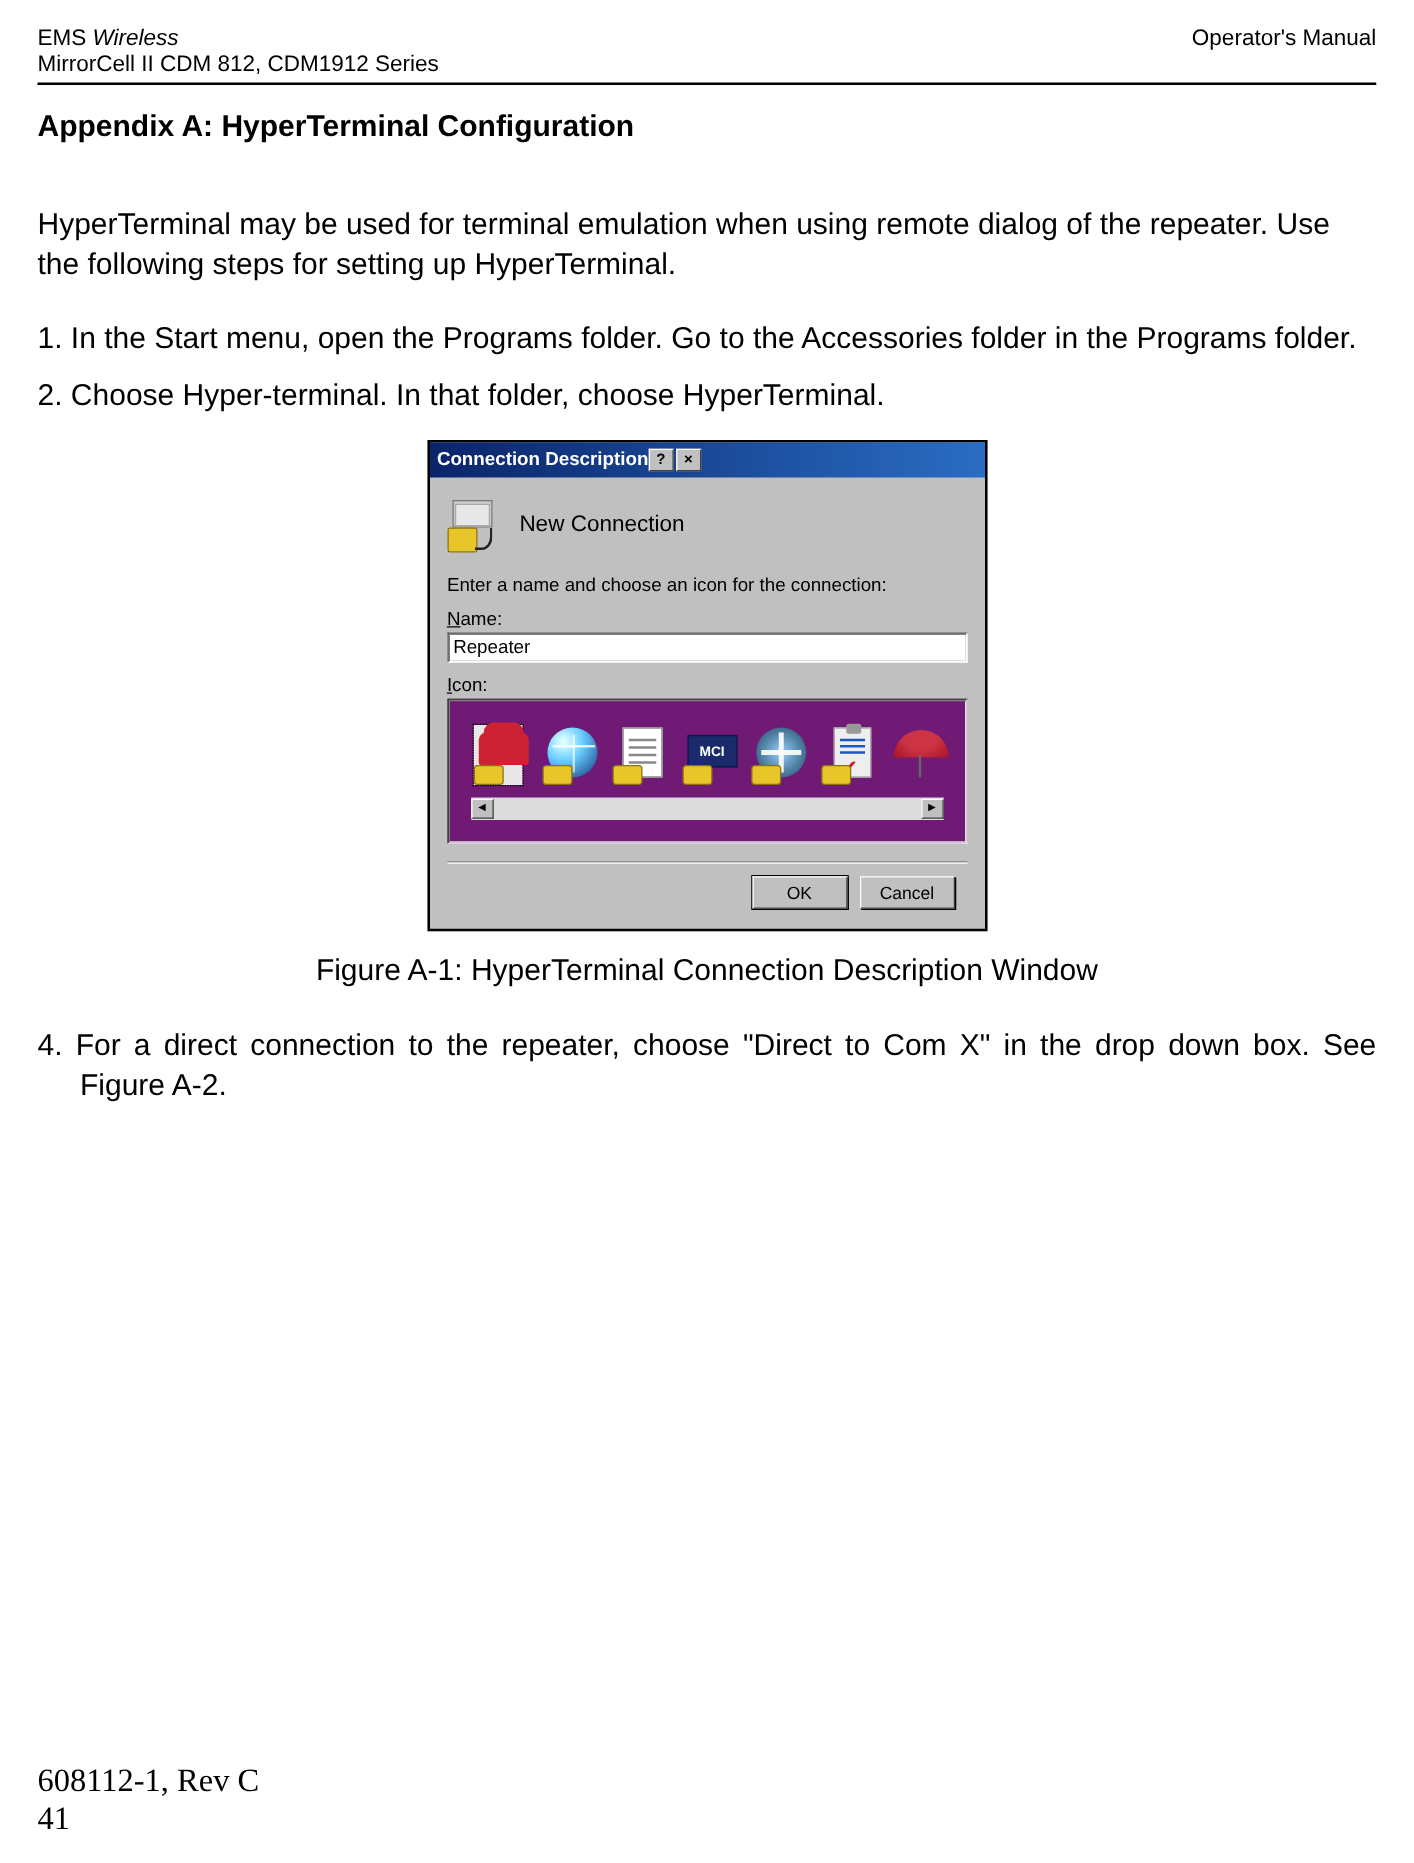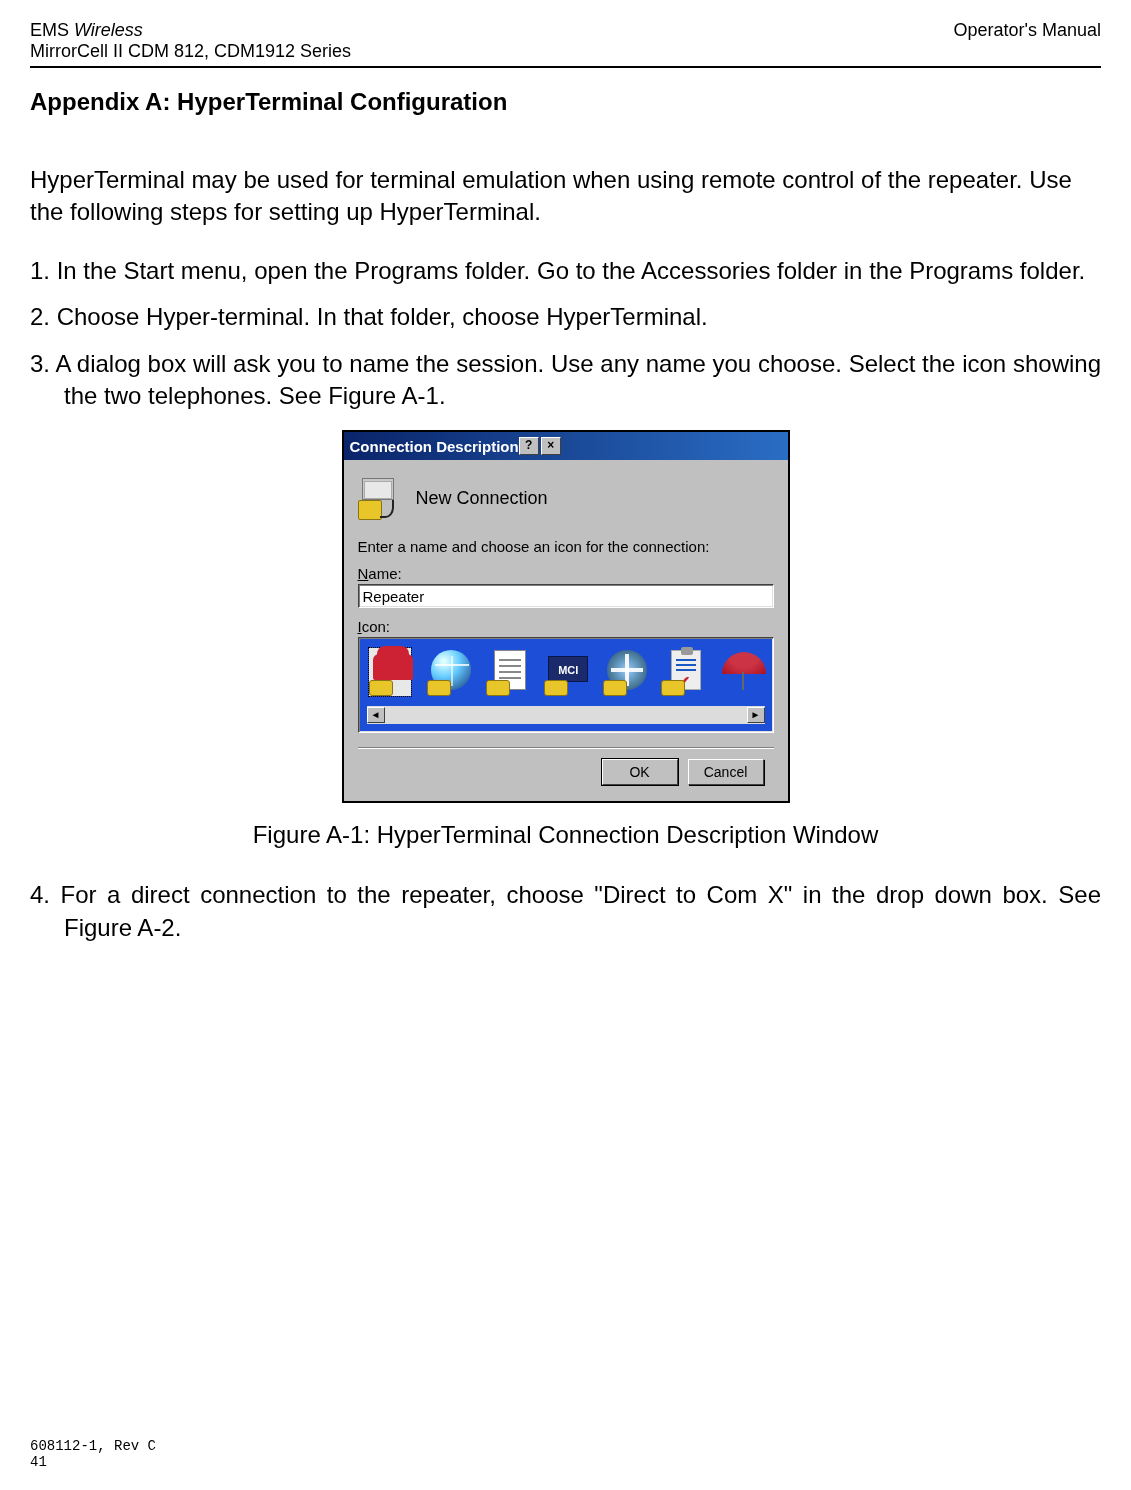--- a/index.html
+++ b/index.html
@@ -31,22 +31,22 @@
       margin-bottom: 26px;
     }
     ol.steps { list-style: none; font-size: 24px; line-height: 1.35; }
     ol.steps li { margin-bottom: 14px; padding-left: 34px; text-indent: -34px; text-align: justify;}
     .figure { text-align: center; margin: 18px 0 10px 0; }
     .figure-caption { text-align: center; font-size: 24px; margin: 18px 0 30px 0; }
     .footer {
       position: absolute;
       bottom: 20px;
       left: 30px;
-      font-family: Liberation Mono, monospace;
-      font-size: 14px;
+      font-family: Liberation Serif, serif;
+      font-size: 26px;
     }
     
     .dlg {
       width: 448px;
       margin: 0 auto;
       border: 2px solid #000;
       background: #c0c0c0;
       font-family: "MS Sans Serif", Tahoma, Arial;
       font-size: 14px;
       text-align: left;
@@ -86,25 +86,25 @@
     .dlg-field-label .ul { text-decoration: underline; }
     .dlg-input {
       width: 100%; height: 24px; background: #fff;
       border-top: 1px solid #404040; border-left: 1px solid #404040;
       border-right: 1px solid #fff; border-bottom: 1px solid #fff;
       box-shadow: inset 1px 1px 0 #808080, inset -1px -1px 0 #dfdfdf;
       padding: 2px 4px; font-size: 15px; font-family: inherit;
       margin-bottom: 10px;
     }
     .icon-picker {
-      background: #1d4ed8;
+      background: #701a75;
       border-top: 1px solid #404040; border-left: 1px solid #404040;
       border-right: 1px solid #fff; border-bottom: 1px solid #fff;
       box-shadow: inset 1px 1px 0 #808080, inset -1px -1px 0 #dfdfdf;
-      padding: 8px;
+      padding: 18px;
     }
     .icon-row { display: flex; gap: 16px; align-items: flex-end; padding: 2px 2px 8px 2px; }
     .pick { width: 48px; height: 48px; position: relative; }
     .pick.sel { outline: 1px dotted #000; background: #e8e8e8; }
     .redphone { width: 40px; height: 26px; background: #c23; border-radius: 6px 6px 2px 2px; position: absolute; top: 6px; left: 4px; }
     .redphone::after { content:""; position:absolute; top:-8px; left:4px; width:32px; height:12px; background:#c23; border-radius: 8px 8px 4px 4px; }
     .handset { position: absolute; bottom: 0; left: 0; width: 24px; height: 16px; background: #e8c528; border: 1px solid #8a7410; border-radius: 3px; }
     .globe { width: 40px; height: 40px; border-radius: 50%; background: radial-gradient(circle at 32% 28%, #dff 4%, #6cf 40%, #137 100%); position: absolute; top: 2px; left: 4px; }
     .globe::before { content:""; position:absolute; top:14px; left:4px; width:34px; height:2px; background:#fff; opacity:.8;}
     .globe::after { content:""; position:absolute; top:6px; left:20px; width:2px; height:30px; background:#fff; opacity:.6;}
@@ -150,26 +150,25 @@
   <div class="header-left">
     <span class="brand-ems" style="font-style:normal">EMS </span><span>Wireless</span>
   </div>
   <div>Operator's Manual</div>
 </div>
 <div class="header-line2">MirrorCell II CDM 812, CDM1912 Series</div>
 <hr class="rule">
 
 <h1 class="appendix">Appendix A:  HyperTerminal Configuration</h1>
 
-<p class="intro">HyperTerminal may be used for terminal emulation when using remote control of the repeater. Use the following steps for setting up HyperTerminal.</p>
+<p class="intro">HyperTerminal may be used for terminal emulation when using remote dialog of the repeater. Use the following steps for setting up HyperTerminal.</p>
 
 <ol class="steps">
   <li><span>1.</span> <span>In the Start menu, open the Programs folder. Go to the Accessories folder in the Programs folder.</span></li>
   <li><span>2.</span> <span>Choose Hyper-terminal. In that folder, choose HyperTerminal.</span></li>
-  <li><span>3.</span> <span>A dialog box will ask you to name the session. Use any name you choose. Select the icon showing the two telephones. See Figure A-1.</span></li>
 </ol>
 
 <div class="figure">
   <div class="dlg">
     <div class="dlg-titlebar">
       <span class="dlg-title">Connection Description</span>
       <div class="dlg-btns">
         <div class="tb-btn">?</div>
         <div class="tb-btn">×</div>
       </div>

